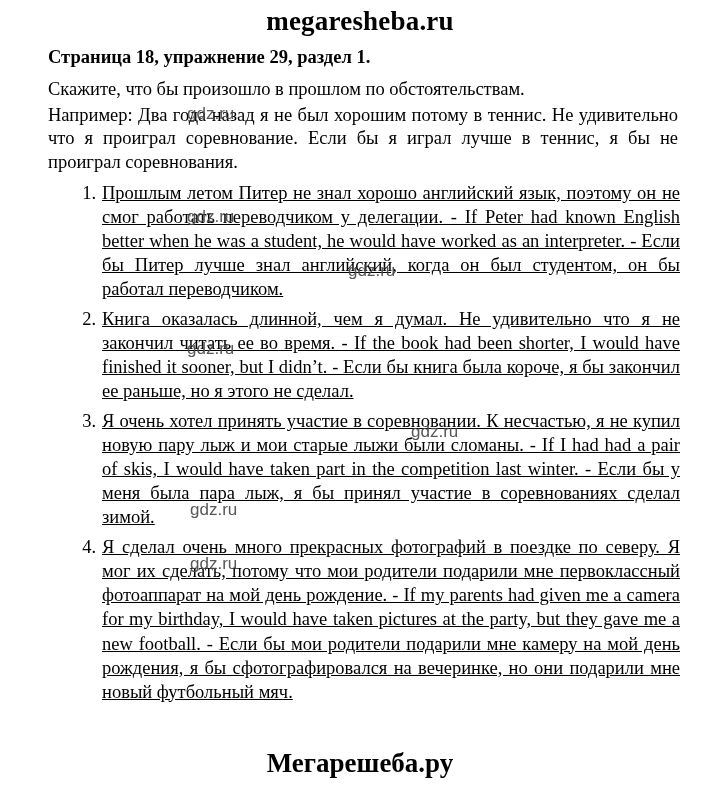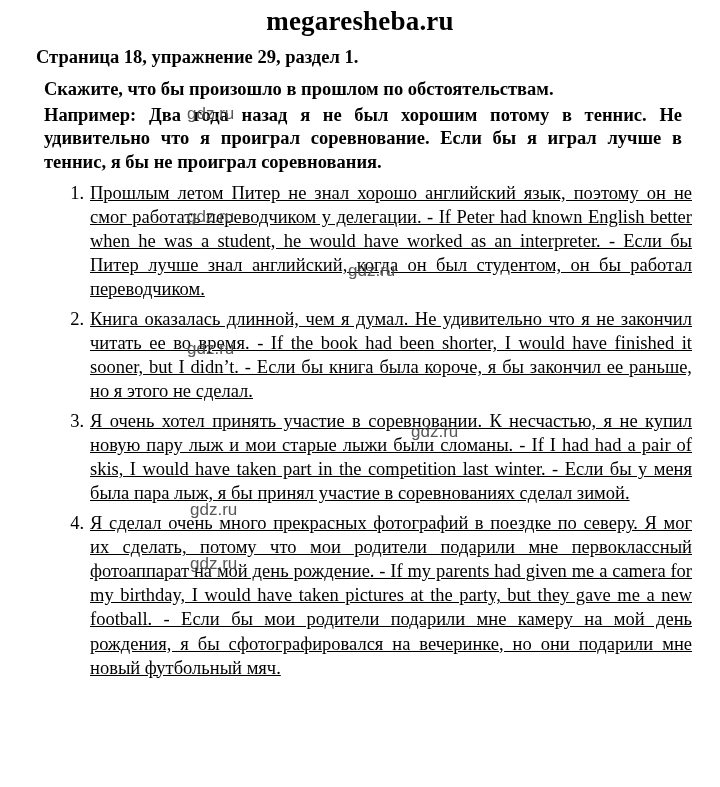--- a/index.html
+++ b/index.html
@@ -13,21 +13,21 @@
     font-family: "Liberation Serif", serif;
     color: #000000;
     overflow: hidden;
     position: relative;
   }
   .page {
     width: 720px;
     height: 787px;
     position: relative;
     box-sizing: border-box;
-    padding: 0 24px;
+    padding: 0 36px;
   }
   .site-header {
     text-align: center;
     font-family: "Liberation Serif", serif;
     font-weight: bold;
     font-size: 27px;
     letter-spacing: 0.2px;
     padding-top: 6px;
     padding-bottom: 6px;
   }
@@ -44,24 +44,23 @@
   .title {
     font-weight: bold;
     font-size: 18.5px;
     margin: 4px 0 10px 0;
     padding-left: 12px;
   }
   .para {
     font-size: 18.5px;
     line-height: 1.28;
     text-align: justify;
-    margin: 2px 8px;
+    margin: 2px 0;
     padding-left: 12px;
     padding-right: 6px;
-    font-weight: bold;
   }
   ol.items {
     list-style: none;
     counter-reset: item;
     margin: 6px 0 0 0;
     padding: 0 4px 0 40px;
     text-decoration: underline;
   }
   ol.items > li {
     counter-increment: item;
@@ -105,20 +104,21 @@
 
   <div class="para example">Например: Два года назад я не был хорошим потому в теннис. Не удивительно что я проиграл соревнование. Если бы я играл лучше в теннис, я бы не проиграл соревнования.</div>
 
   <ol class="items">
     <li>Прошлым летом Питер не знал хорошо английский язык, поэтому он не смог работать переводчиком у делегации. - If Peter had known English better when he was a student, he would have worked as an interpreter. - Если бы Питер лучше знал английский, когда он был студентом, он бы работал переводчиком.</li>
     <li>Книга оказалась длинной, чем я думал. Не удивительно что я не закончил читать ее во время. - If the book had been shorter, I would have finished it sooner, but I didn’t. - Если бы книга была короче, я бы закончил ее раньше, но я этого не сделал.</li>
     <li>Я очень хотел принять участие в соревновании. К несчастью, я не купил новую пару лыж и мои старые лыжи были сломаны. - If I had had a pair of skis, I would have taken part in the competition last winter. - Если бы у меня была пара лыж, я бы принял участие в соревнованиях сделал зимой.</li>
     <li>Я сделал очень много прекрасных фотографий в поездке по северу. Я мог их сделать, потому что мои родители подарили мне первоклассный фотоаппарат на мой день рождение. - If my parents had given me a camera for my birthday, I would have taken pictures at the party, but they gave me a new football. - Если бы мои родители подарили мне камеру на мой день рождения, я бы сфотографировался на вечеринке, но они подарили мне новый футбольный мяч.</li>
   </ol>
 
+  <div class="site-footer">Мегарешеба.ру</div>
 
   <div id="watermark-layer">
       <div class="wm" style="left: 187px; top: 104px;">gdz.ru</div>
       <div class="wm" style="left: 187px; top: 207px;">gdz.ru</div>
       <div class="wm" style="left: 348px; top: 261px;">gdz.ru</div>
       <div class="wm" style="left: 187px; top: 339px;">gdz.ru</div>
       <div class="wm" style="left: 411px; top: 422px;">gdz.ru</div>
       <div class="wm" style="left: 190px; top: 500px;">gdz.ru</div>
       <div class="wm" style="left: 190px; top: 554px;">gdz.ru</div>
     </div>

